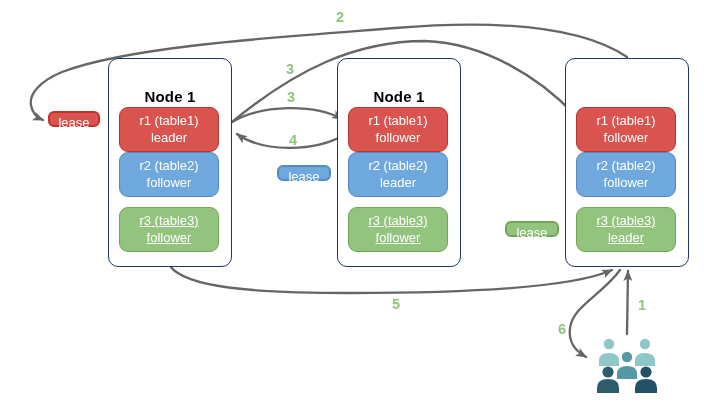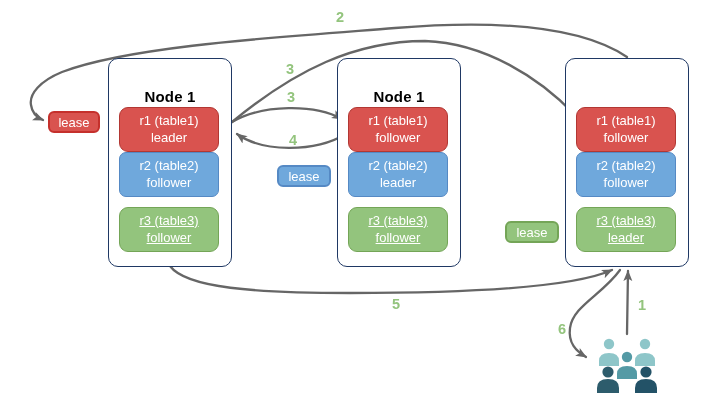--- a/index.html
+++ b/index.html
@@ -59,29 +59,29 @@
     border: 1.5px solid;
     color: #ffffff;
     font-size: 13px;
     line-height: 16.5px;
     text-align: center;
     display: flex;
     flex-direction: column;
     justify-content: center;
   }
   .rep.pos1 { top: 48px; }
-  .rep.pos2 { top: 93px; border-radius: 7px; }
+  .rep.pos2 { top: 93px; }
   .rep.pos3 { top: 148px; }
   .rep.red   { background: var(--red-fill, #d9534f);  border-color: var(--red-border, #b23733); }
   .rep.blue  { background: var(--blue-fill, #6fa8dc); border-color: var(--blue-border, #5589c4); }
   .rep.green { background: var(--green-fill, #93c47d);border-color: var(--green-border, #74a557); text-decoration: underline; }
 
   .lease {
     position: absolute;
-    height: 22px;
+    height: 16px;
     line-height: 19px;
     border-radius: 6px;
     border: 2px solid;
     color: #ffffff;
     font-size: 13px;
     text-align: center;
     z-index: 3;
   }
   #lease-red   { left: 48px;  top: 111px; width: 52px; background: var(--red-fill, #d9534f);  border-color: var(--lease-red-border, #c5302c); }
   #lease-blue  { left: 277px; top: 165px; width: 54px; background: var(--blue-fill, #6fa8dc); border-color: var(--blue-border, #5589c4); }

